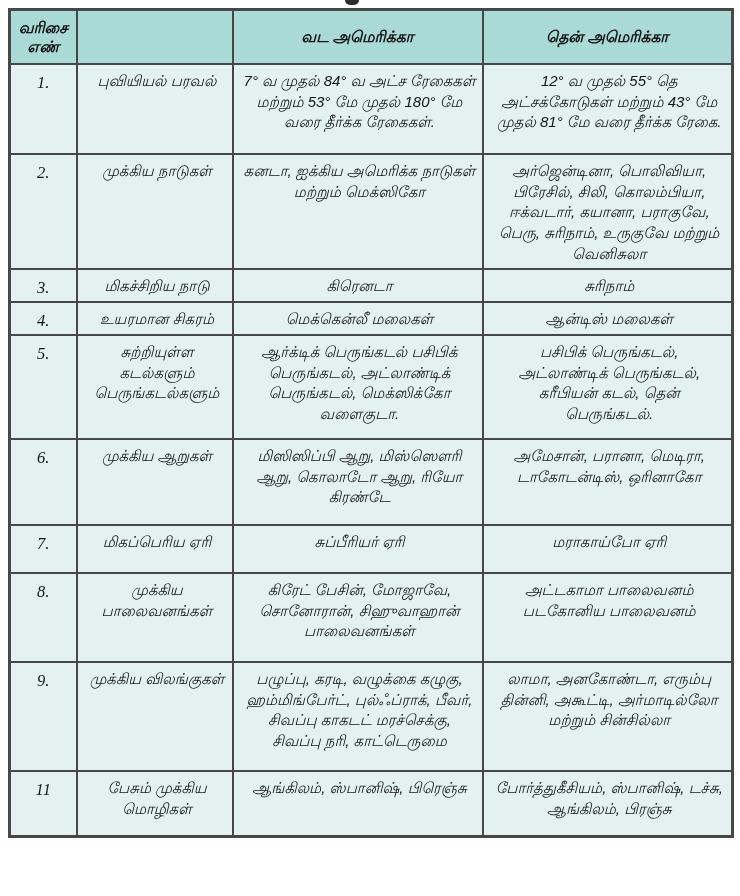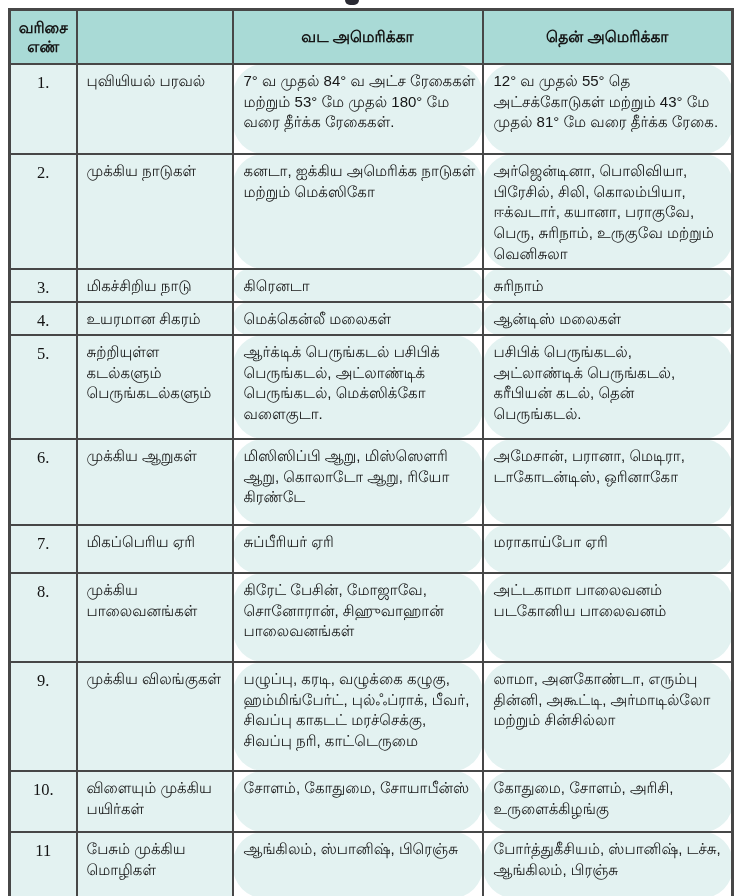--- a/index.html
+++ b/index.html
@@ -10,20 +10,21 @@
     height: 896px;
     font-family: "Liberation Sans", sans-serif;
     position: relative;
     overflow: hidden;
   }
   .page {
     position: absolute;
     left: 0; top: 0;
     width: 740px; height: 896px;
     background: #ffffff;
+    font-style: italic;
   }
   .crop-artifact {
     position: absolute;
     left: 345px; top: 0;
     width: 14px; height: 5px;
     background: #2a2a33;
     border-radius: 0 0 5px 5px;
   }
   table.compare {
     position: absolute;
@@ -31,20 +32,21 @@
     width: 723px;
     border-collapse: collapse;
     table-layout: fixed;
     border: 3px solid var(--border, #474747);
   }
   th, td {
     border: 2px solid var(--border, #474747);
     color: var(--text, #151515);
     vertical-align: top;
     overflow: hidden;
+    text-align: center;
   }
   thead th {
     background: var(--header-bg, #a9dad6);
     font-weight: bold;
     font-size: 15.5px;
     text-align: center;
     vertical-align: middle;
     height: 48px;
     line-height: 1.25;
     padding: 2px 4px;
@@ -58,21 +60,20 @@
     text-align: center;
     font-family: "Liberation Serif", serif;
     font-size: 16.5px;
     padding-top: 7px;
   }
   td.category {
     padding: 6px 4px 4px 9px;
   }
   td.content {
     padding: 6px 6px 4px 10px;
-    border-radius: 31px;
   }
 </style>
 </head>
 <body>
 
 <div class="page">
   <div class="crop-artifact"></div>
 
   <table class="compare">
     <colgroup>
@@ -137,26 +138,20 @@
           <td class="category">முக்கிய பாலைவனங்கள்</td>
           <td class="content">கிரேட் பேசின், மோஜாவே, சொனோரான், சிஹுவாஹான் பாலைவனங்கள்</td>
           <td class="content">அட்டகாமா பாலைவனம் படகோனிய பாலைவனம்</td>
         </tr>
         <tr style="height: 109px;">
           <td class="serial">9.</td>
           <td class="category">முக்கிய விலங்குகள்</td>
           <td class="content">பழுப்பு, கரடி, வழுக்கை கழுகு, ஹம்மிங்பேர்ட், புல்ஃப்ராக், பீவர், சிவப்பு காகடட் மரச்செக்கு, சிவப்பு நரி, காட்டெருமை</td>
           <td class="content">லாமா, அனகோண்டா, எரும்பு தின்னி, அகூட்டி, அர்மாடில்லோ மற்றும் சின்சில்லா</td>
         </tr>
-        <tr style="height: 61px;">
-          <td class="serial">10.</td>
-          <td class="category">விளையும் முக்கிய பயிர்கள்</td>
-          <td class="content">சோளம், கோதுமை, சோயாபீன்ஸ்</td>
-          <td class="content">கோதுமை, சோளம், அரிசி, உருளைக்கிழங்கு</td>
-        </tr>
         <tr style="height: 66px;">
           <td class="serial">11</td>
           <td class="category">பேசும் முக்கிய மொழிகள்</td>
           <td class="content">ஆங்கிலம், ஸ்பானிஷ், பிரெஞ்சு</td>
           <td class="content">போர்த்துகீசியம், ஸ்பானிஷ், டச்சு, ஆங்கிலம், பிரஞ்சு</td>
         </tr>
       </tbody>
   </table>
 </div>
 

